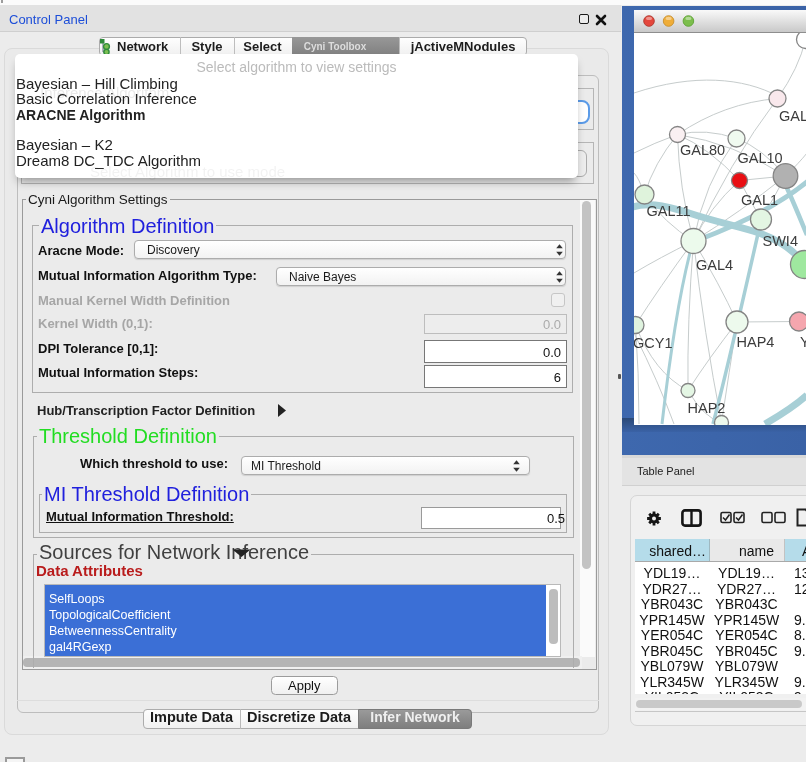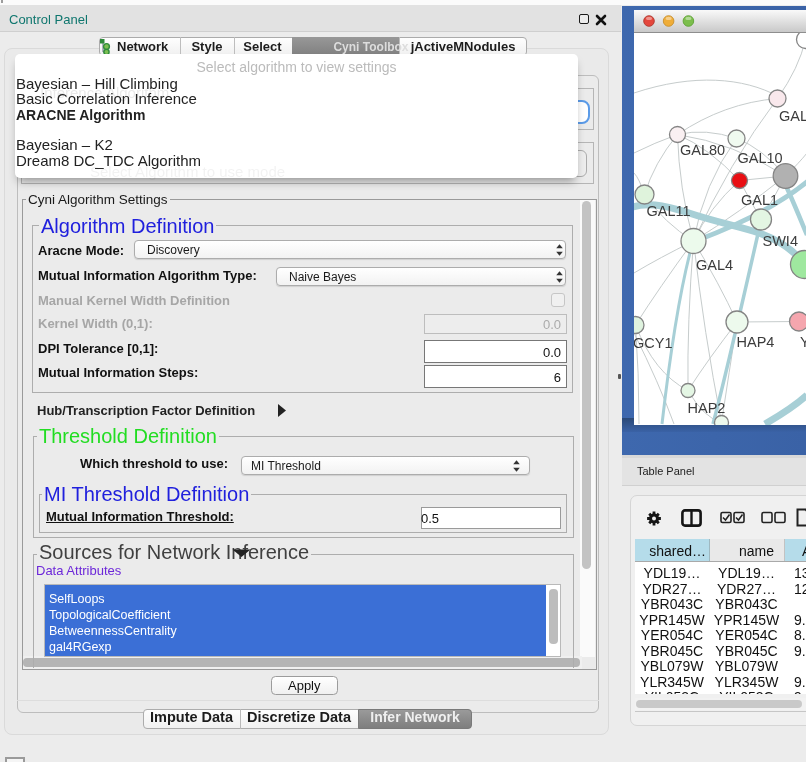--- a/index.html
+++ b/index.html
@@ -16,21 +16,21 @@
   .ditem{position:absolute;left:16px;font-size:15px;color:#222;white-space:nowrap;line-height:16px;}
 </style>
 </head>
 <body>
 <div id="stage">
 
   <div class="abs" style="left:0;top:0;width:806px;height:5px;background:#FBFBFB;"></div>
   <div class="abs" style="left:1px;top:0;width:2px;height:3px;background:#9C9C9C;"></div>
 
   <div class="abs" style="left:0;top:5px;width:621px;height:26px;background:#E2E2E2;border-bottom:1px solid #CFCFCF;"></div>
-  <div class="abs" style="left:9px;top:11.5px;width:200px;height:15px;font-size:13px;color:#0f766e;">Control Panel</div>
+  <div class="abs" style="left:9px;top:11.5px;width:200px;height:15px;font-size:13px;color:#1d4ed8;">Control Panel</div>
   <div class="abs" style="left:579px;top:14px;width:8px;height:8px;border:1.5px solid #1A1A1A;border-radius:2px;background:#ECECEC;"></div>
   <svg class="abs" style="left:595px;top:13.5px;" width="12" height="12" viewBox="0 0 12 12">
     <path d="M2 2 L10 10 M10 2 L2 10" stroke="#111" stroke-width="2.6" stroke-linecap="round"></path>
   </svg>
 
   <div class="abs" style="left:3.5px;top:48px;width:605px;height:687px;background:#EAEAEA;border:1px solid #DADADA;border-radius:8px;box-sizing:border-box;"></div>
 
   <div class="abs" style="left:17px;top:75px;width:582px;height:638px;background:#EBEBEB;border:1px solid #BDBDBD;border-radius:6px;box-sizing:border-box;"></div>
 
   <div class="abs" style="left:21px;top:88px;width:573px;height:42px;border:1px solid #B5B5B5;box-sizing:border-box;"></div>
@@ -95,29 +95,29 @@
   <svg class="abs" style="left:512px;top:460px;" width="9" height="12" viewBox="0 0 10 13">
     <path d="M5 0 L8.6 4.6 L1.4 4.6 Z" fill="#333"></path>
       <path d="M5 13 L8.6 8.4 L1.4 8.4 Z" fill="#333"></path>
   </svg>
 
   <div class="abs" style="left:39px;top:494px;width:528px;height:39px;border:1px solid #ADADAD;box-sizing:border-box;"></div>
   <div class="gtitle" style="left:42px;top:487px;color:#2020DD;">MI Threshold Definition</div>
 
   <div class="lbl abs" style="left:46px;top:509px;text-decoration:underline;">Mutual Information Threshold:</div>
   <div class="abs" style="left:421px;top:507px;width:140px;height:22px;background:#FFF;border:1px solid #9A9A9A;box-sizing:border-box;"></div>
-  <div class="abs" style="left:421px;top:511px;width:132px;text-align:left;font-size:13px;color:#111;">0.5</div>
+  <div class="abs" style="left:421px;top:511px;width:132px;text-align:right;font-size:13px;color:#111;padding-left:12px;">0.5</div>
 
   <div class="abs" style="left:33px;top:554px;width:541px;height:114px;border:1px solid #ADADAD;border-bottom:none;box-sizing:border-box;"></div>
   <div class="gtitle" style="left:37px;top:545px;color:#404040;">Sources for Network Inference</div>
   <svg class="abs" style="left:232px;top:549px;" width="19" height="8" viewBox="0 0 19 8">
     <path d="M0.5 0.5 L18.5 0.5 L9.5 8 Z" fill="#222"></path>
   </svg>
 
-  <div class="abs" style="left:36px;top:562.5px;font-size:13px;font-weight:normal;color:#6d28d9;line-height:16px;">Data Attributes</div>
+  <div class="abs" style="left:36px;top:562.5px;font-size:15px;font-weight:bold;color:#b91c1c;line-height:16px;">Data Attributes</div>
 
   <div class="abs" style="left:44px;top:584px;width:517px;height:73px;background:#FFF;border:1px solid #B9B9B9;box-sizing:border-box;"></div>
   <div class="abs" style="left:45px;top:585px;width:501px;height:71px;background:#3B6FD6;"></div>
   <div class="abs" style="left:49px;top:592px;font-size:12.5px;color:#FFF;">SelfLoops</div>
   <div class="abs" style="left:49px;top:608px;font-size:12.5px;color:#FFF;">TopologicalCoefficient</div>
   <div class="abs" style="left:49px;top:624px;font-size:12.5px;color:#FFF;">BetweennessCentrality</div>
   <div class="abs" style="left:49px;top:640px;font-size:12.5px;color:#FFF;">gal4RGexp</div>
   <div class="abs" style="left:549px;top:589px;width:8.5px;height:55px;background:#BDBDBD;border-radius:4px;"></div>
 
   <div class="abs" style="left:17px;top:700px;width:582px;height:1px;background:#DDDDDD;"></div>
@@ -139,21 +139,21 @@
 
   <svg class="abs" style="left:99px;top:38px;" width="12" height="17" viewBox="0 0 12 17">
     <path d="M4 3 L4 14 M4 8.5 L7 8.5 M4 14 L7 14" stroke="#6A6A8A" stroke-width="1" fill="none"></path>
     <rect x="1" y="1" width="4.5" height="4.5" fill="#2E8B3A"></rect>
     <circle cx="7.5" cy="8.5" r="2.9" fill="#7CBF52" stroke="#2E8B3A" stroke-width="1.4"></circle>
     <circle cx="7.5" cy="14" r="2.6" fill="#7CBF52" stroke="#2E8B3A" stroke-width="1.4"></circle>
   </svg>
   <div class="abs" style="left:117px;top:41px;font-size:13px;font-weight:bold;color:#1C1C1C;line-height:12px;">Network</div>
   <div class="abs" style="left:180px;top:41px;width:54px;text-align:center;font-size:13px;font-weight:bold;color:#1C1C1C;line-height:12px;">Style</div>
   <div class="abs" style="left:234px;top:41px;width:57px;text-align:center;font-size:13px;font-weight:bold;color:#1C1C1C;line-height:12px;">Select</div>
-  <div class="abs" style="left:297px;top:41px;width:108px;text-align:center;font-size:12px;font-weight:bold;color:#DDDDDD;line-height:12px;padding-left:20px;">Cyni Toolbox</div>
+  <div class="abs" style="left:281px;top:41px;width:108px;text-align:center;font-size:10px;font-weight:bold;color:#DDDDDD;line-height:12px;">Cyni Toolbox</div>
   <div class="abs" style="left:399px;top:41px;width:128px;text-align:center;font-size:13px;font-weight:bold;color:#1C1C1C;line-height:12px;">jActiveMNodules</div>
 
   <div class="abs" style="left:15px;top:54px;width:563px;height:124px;background:#FFF;border-radius:5px;box-shadow:0 6px 10px -3px rgba(0,0,0,0.38);"></div>
   <div class="abs" style="left:40px;top:84px;font-size:15px;color:rgba(40,40,40,0.10);white-space:nowrap;">Inference Algorithm</div>
   <div class="abs" style="left:15px;top:59px;width:563px;text-align:center;font-size:14px;color:#BBBBBB;">Select algorithm to view settings</div>
   <div class="ditem" style="top:91px;">Basic Correlation Inference</div>
   <div class="ditem" style="top:75.5px;">Bayesian – Hill Climbing</div>
   <div class="ditem" style="top:106.5px;font-size:14px;font-weight:bold;">ARACNE Algorithm</div>
   <div class="ditem" style="top:137px;">Bayesian – K2</div>
   <div class="ditem" style="top:152.5px;">Dream8 DC_TDC Algorithm</div>

